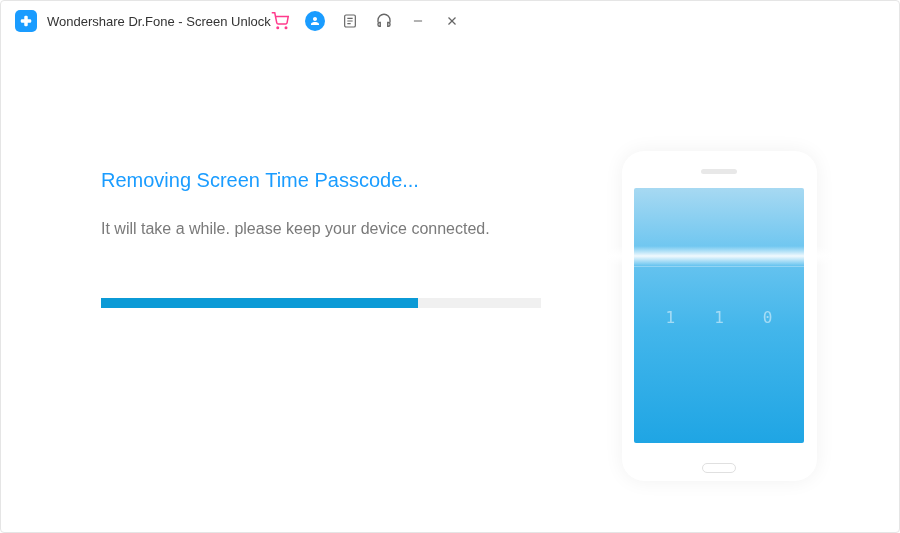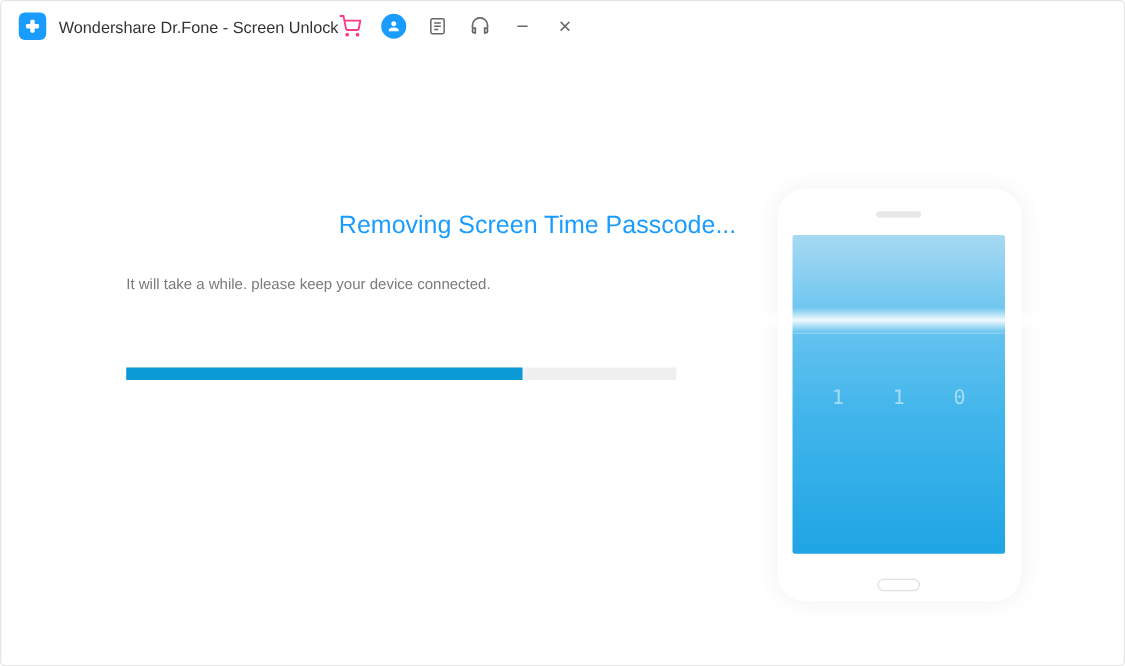--- a/index.html
+++ b/index.html
@@ -78,24 +78,23 @@
     }
     .left-panel {
       flex: 1;
       padding-top: 18px;
     }
     .heading {
       font-size: 20px;
       color: #1a9cff;
       font-weight: 400;
       margin-bottom: 28px;
-      text-align: right;
     }
     .subtext {
-      font-size: 12px;
+      font-size: 16px;
       color: #7a7a7a;
       margin-bottom: 60px;
     }
     .progress-bar {
       width: 440px;
       height: 10px;
       background: #f0f0f0;
     }
     .progress-fill {
       height: 100%;

